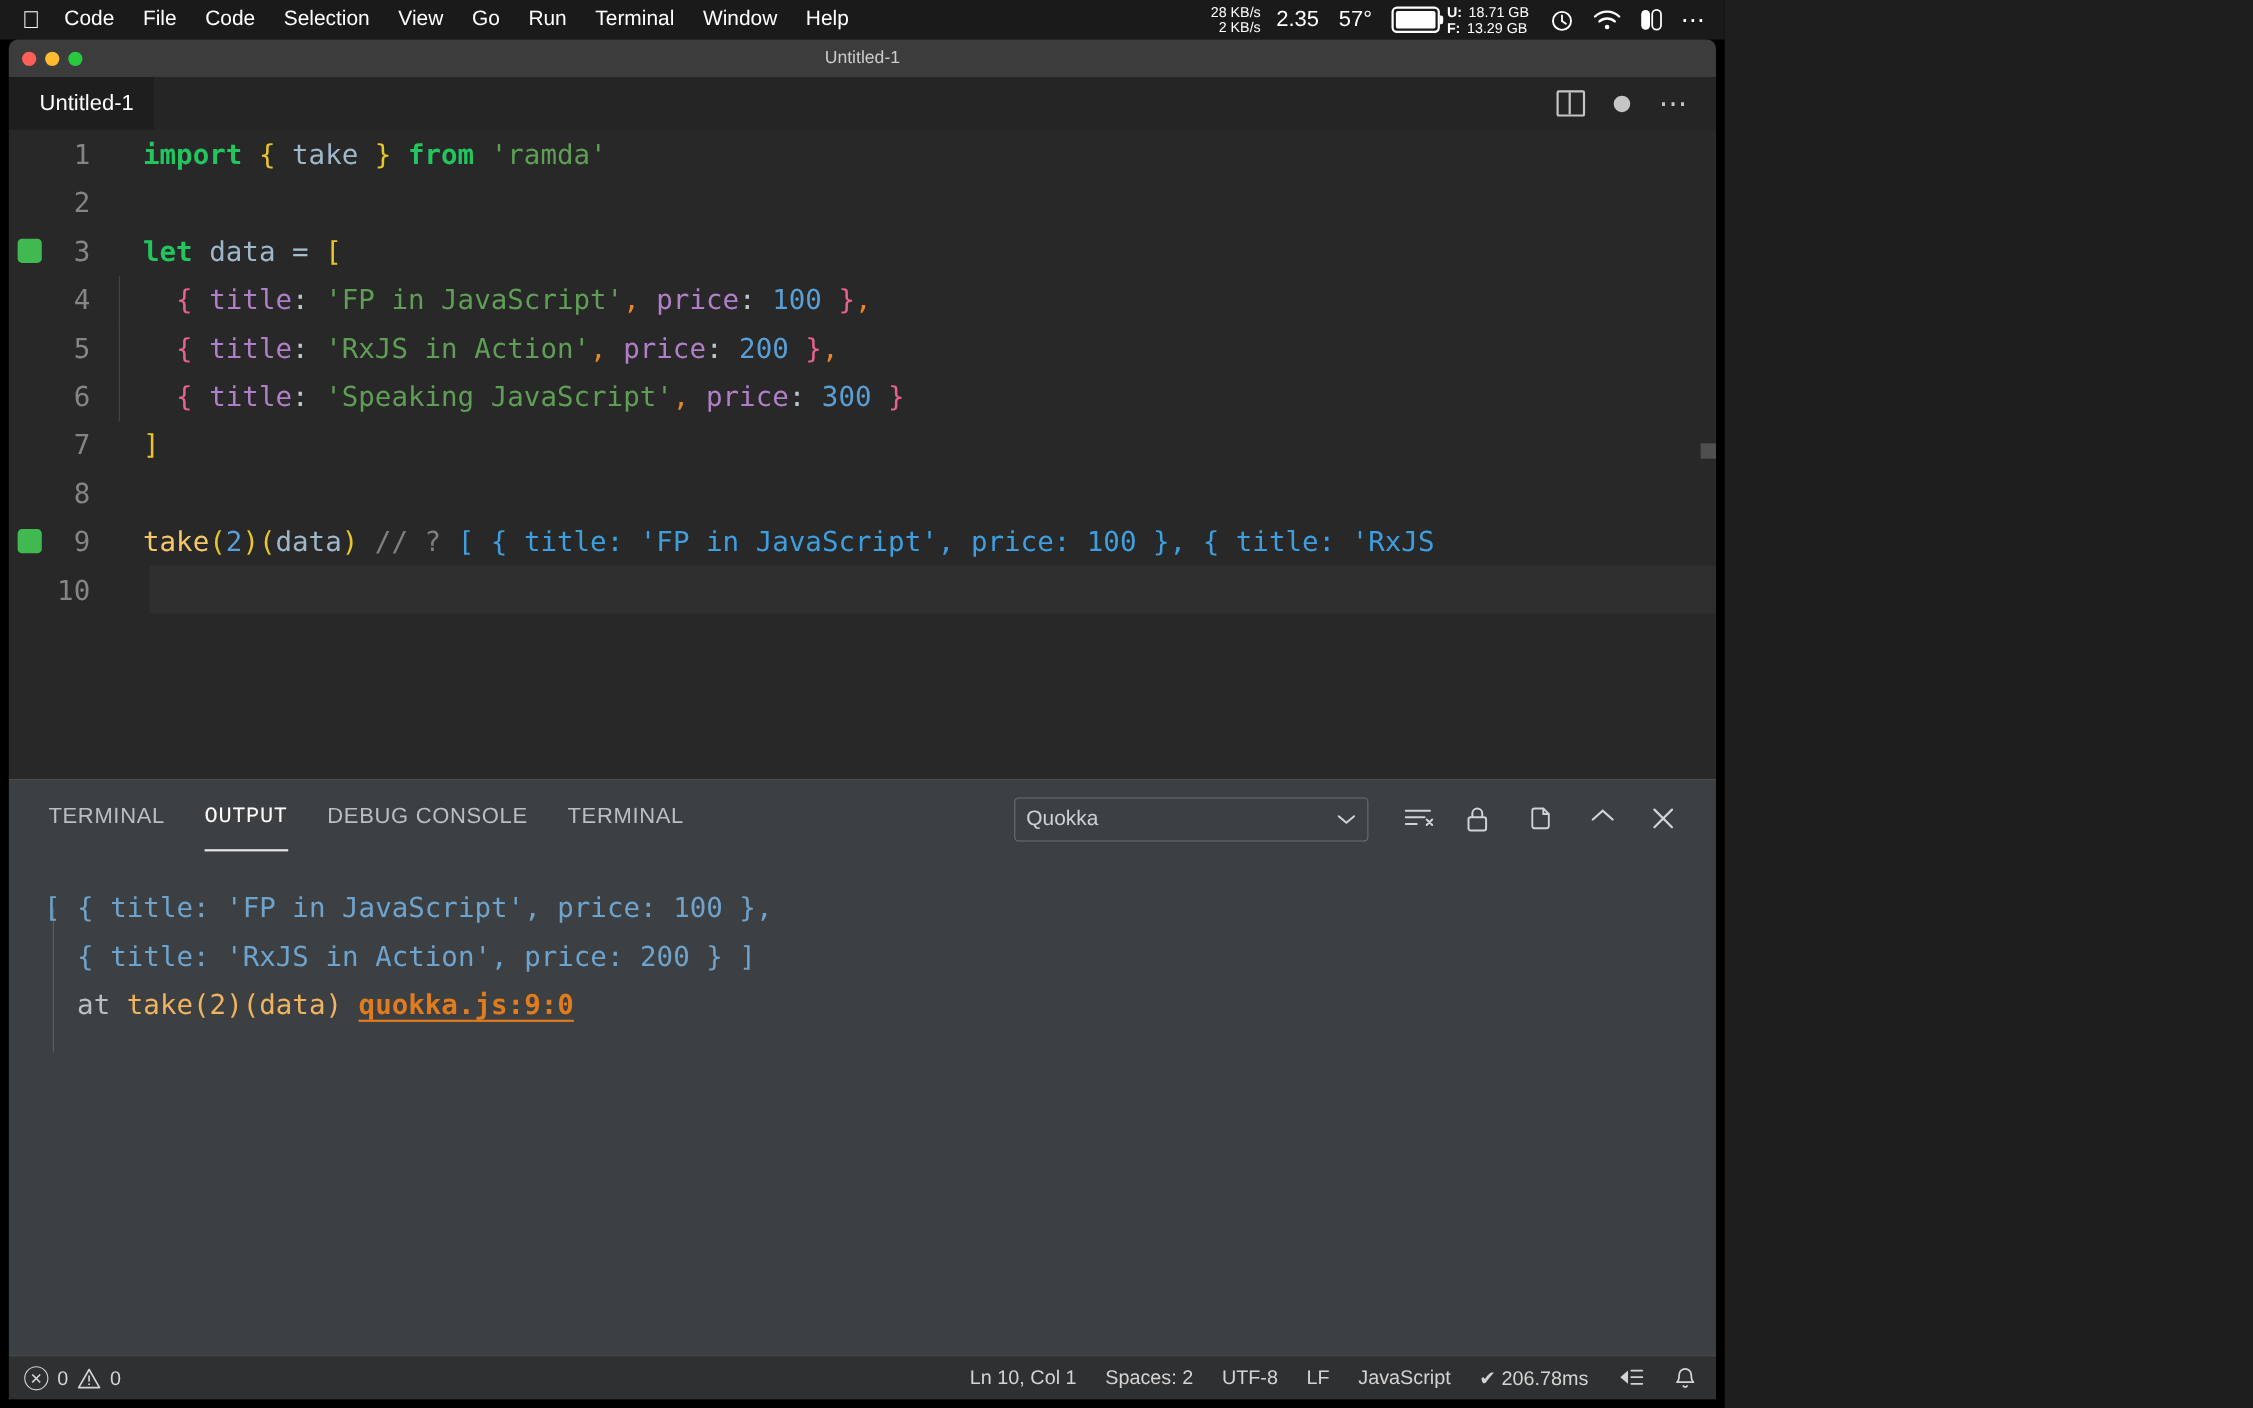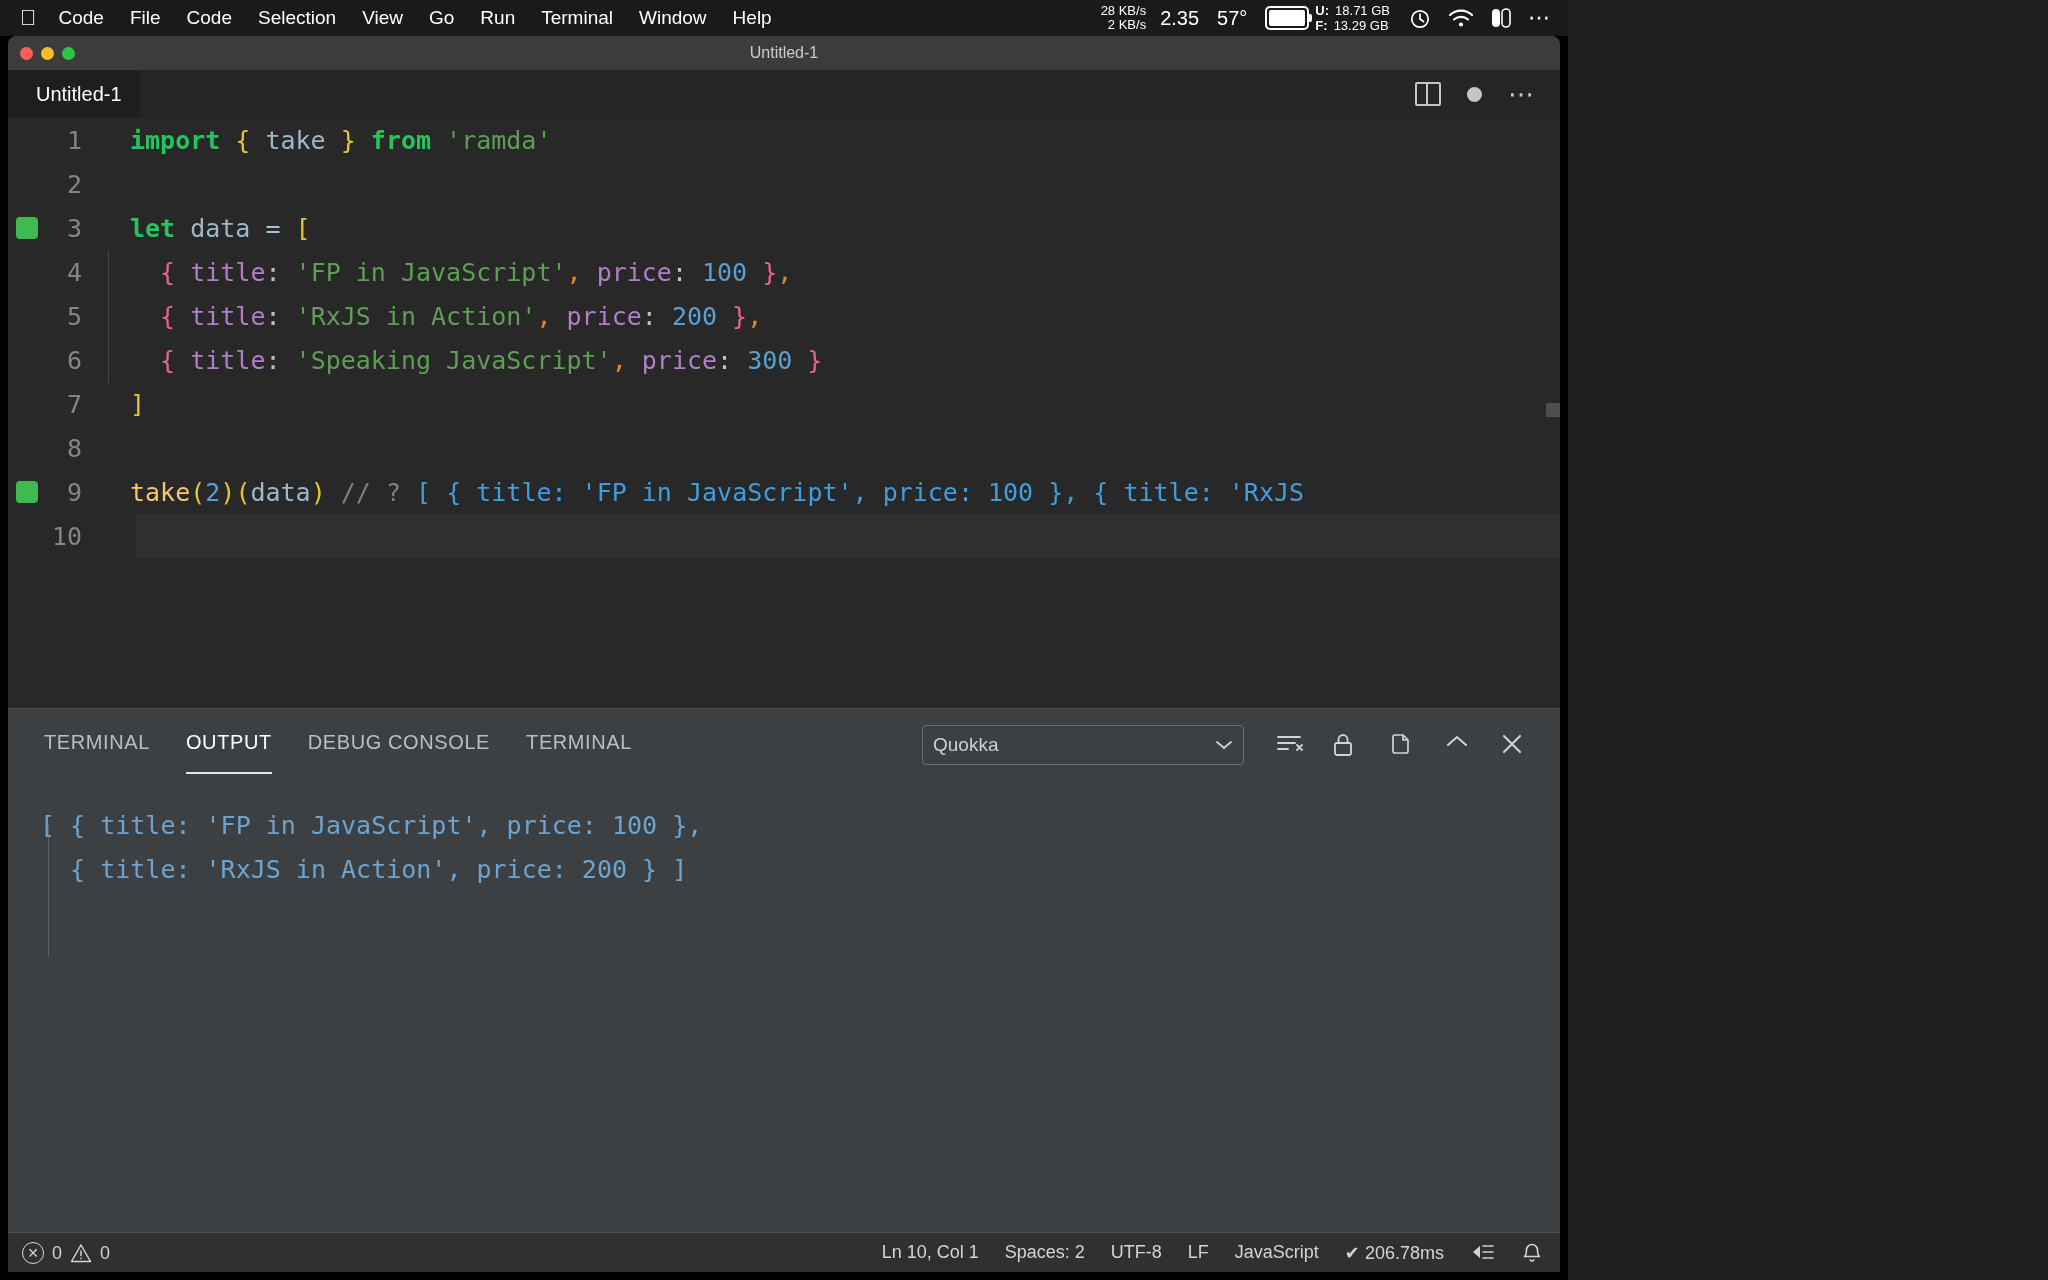--- a/index.html
+++ b/index.html
@@ -110,21 +110,21 @@
   .ed-scroll{position:absolute;right:0;top:285px;width:14px;height:14px;background:#4f4f4f;}
 
   
   .panel{background:#3c4043;height:524px;display:flex;flex-direction:column;}
   .panel-top{height:72px;display:flex;align-items:center;background:#3c4043;
     border-top:1px solid #4a4f52;}
   .ptab{
     margin-left:36px;color:#b8bfc2;font-size:20px;letter-spacing:0.6px;
     padding-bottom:6px;position:relative;
   }
-  .ptab.active{color:#ffffff;}
+  .ptab.active{color:#ffffff;font-family:Liberation Mono, monospace;}
   .ptab.active::after{
     content:"";position:absolute;left:0;right:0;bottom:-14px;height:2px;background:#e7e7e7;
   }
   .psel{
     margin-left:auto;width:300px;height:38px;background:#3c4043;
     border:1px solid #6a6f72;border-radius:4px;
     display:flex;align-items:center;color:#ccd1d3;font-size:19px;padding:0 10px;gap:12px;
   }
   .psel .cv{margin-left:auto;font-size:15px;color:#d0d4d6;}
   .pact{display:flex;align-items:center;gap:30px;margin-left:32px;margin-right:34px;color:#d0d4d6;}
@@ -338,20 +338,21 @@
                 <path d="M4 4 L20 20 M20 4 L4 20" stroke="#d0d4d6" stroke-width="2" stroke-linecap="round"></path>
               </svg>
           </span>
         </div>
       </div>
 
       <div class="panel-body">
         <div class="out-guide"></div>
         <div class="out-line"><span class="o-blue">[ { title: 'FP in JavaScript', price: 100 },</span></div>
         <div class="out-line"><span class="o-blue">  { title: 'RxJS in Action', price: 200 } ]</span></div>
+        <div class="out-line"><span class="o-gray">  at </span><span class="o-orange">take(2)(data) </span><span class="o-link">quokka.js:9:0</span></div>
       </div>
     </div>
 
     <div class="statusbar">
       <div class="sb-left">
         <span class="circ-x">✕</span>
         <span class="sb-item">0</span>
         <span>
           <svg width="22" height="20" viewBox="0 0 22 20">
               <path d="M11 2 L20.5 18.5 H1.5 Z" fill="none" stroke="#d4d4d4" stroke-width="1.5" stroke-linejoin="round"></path>

